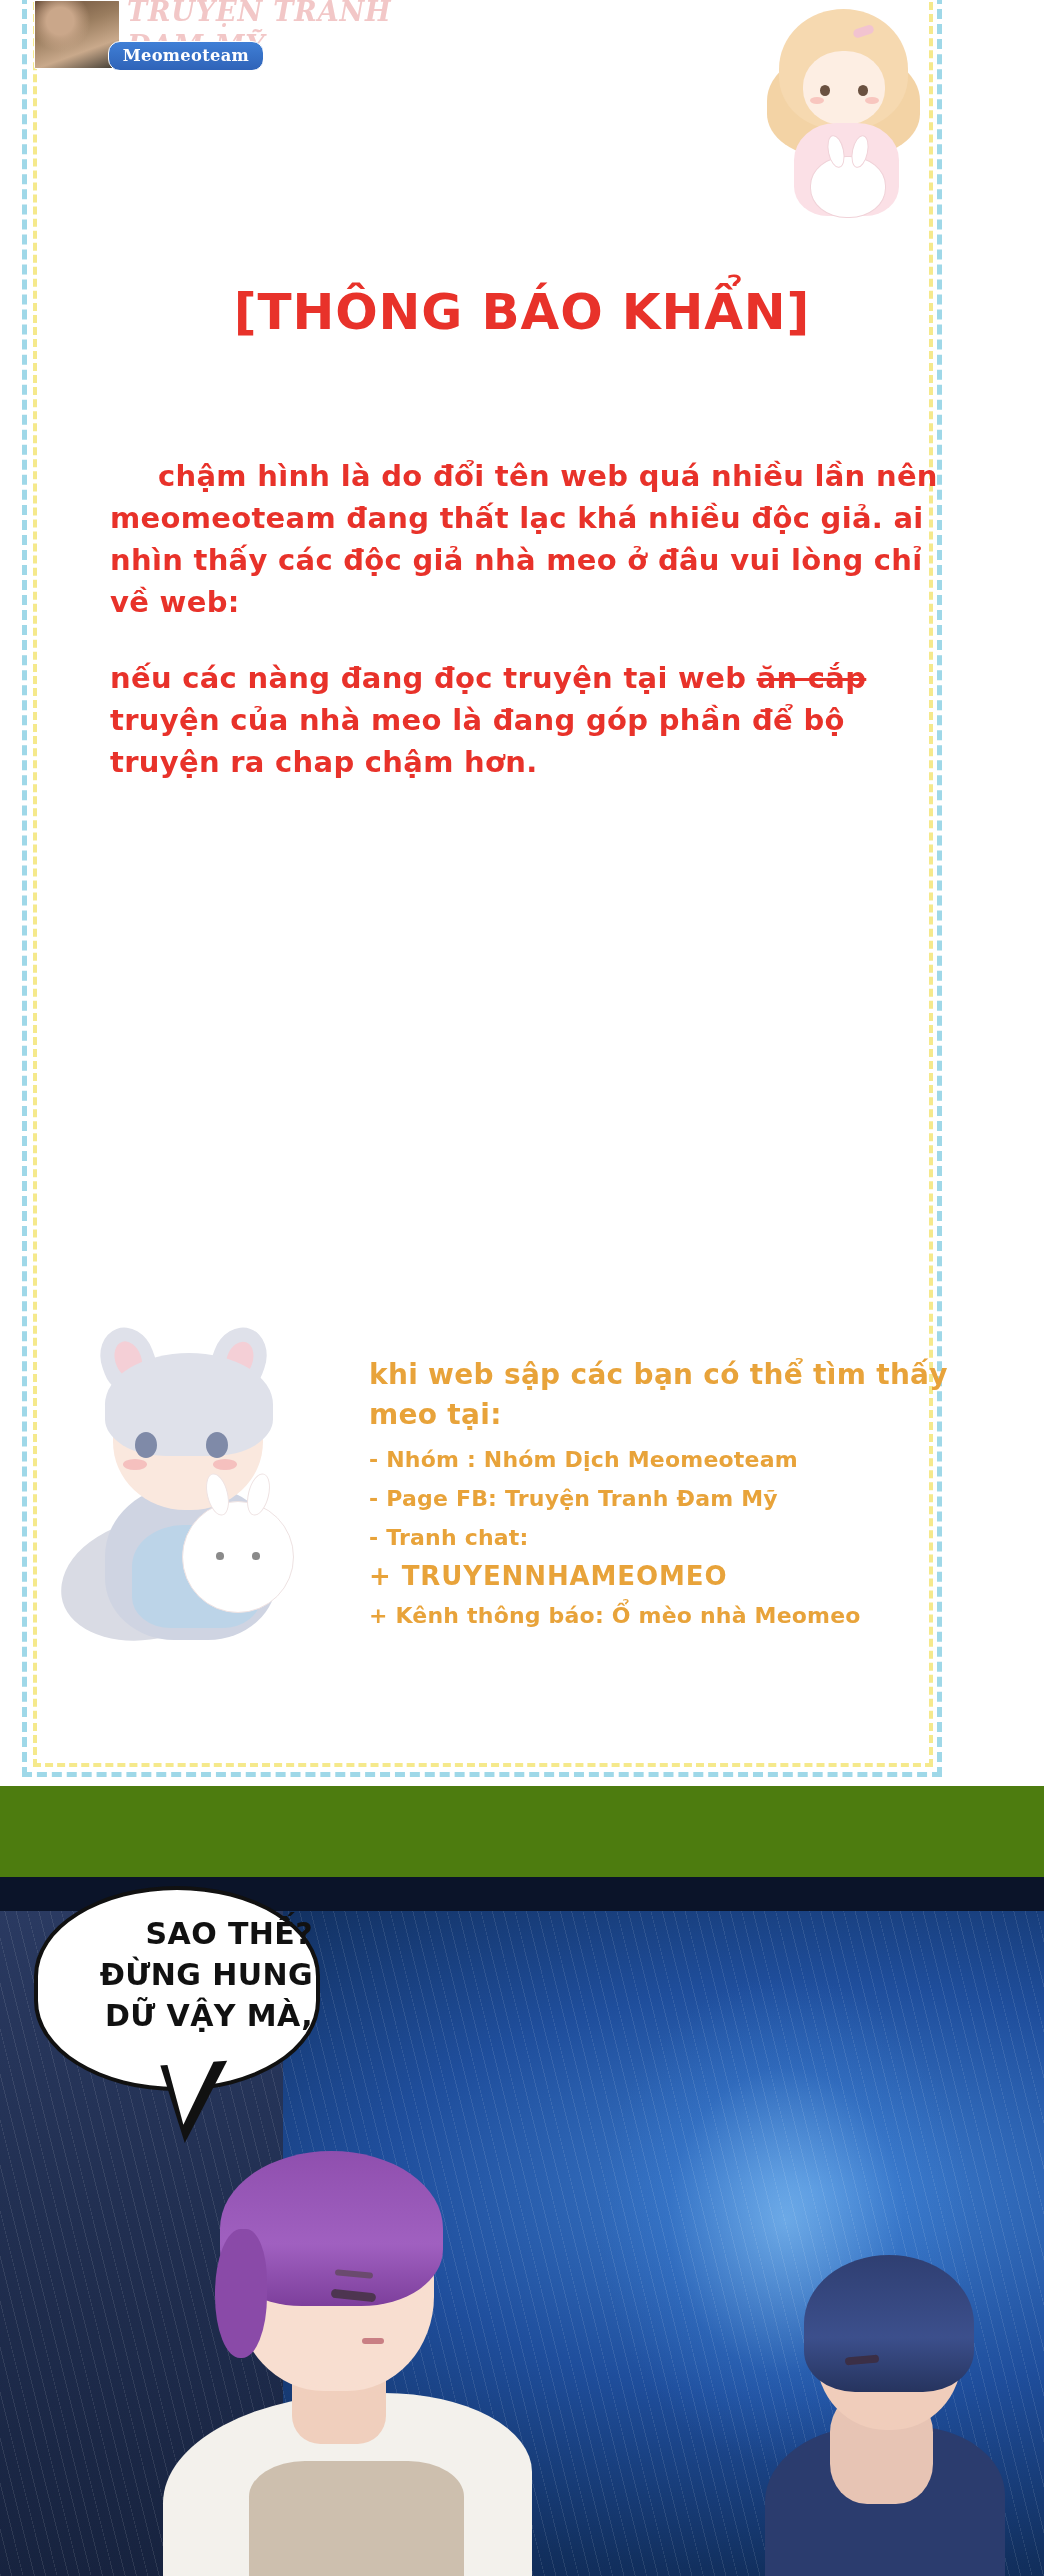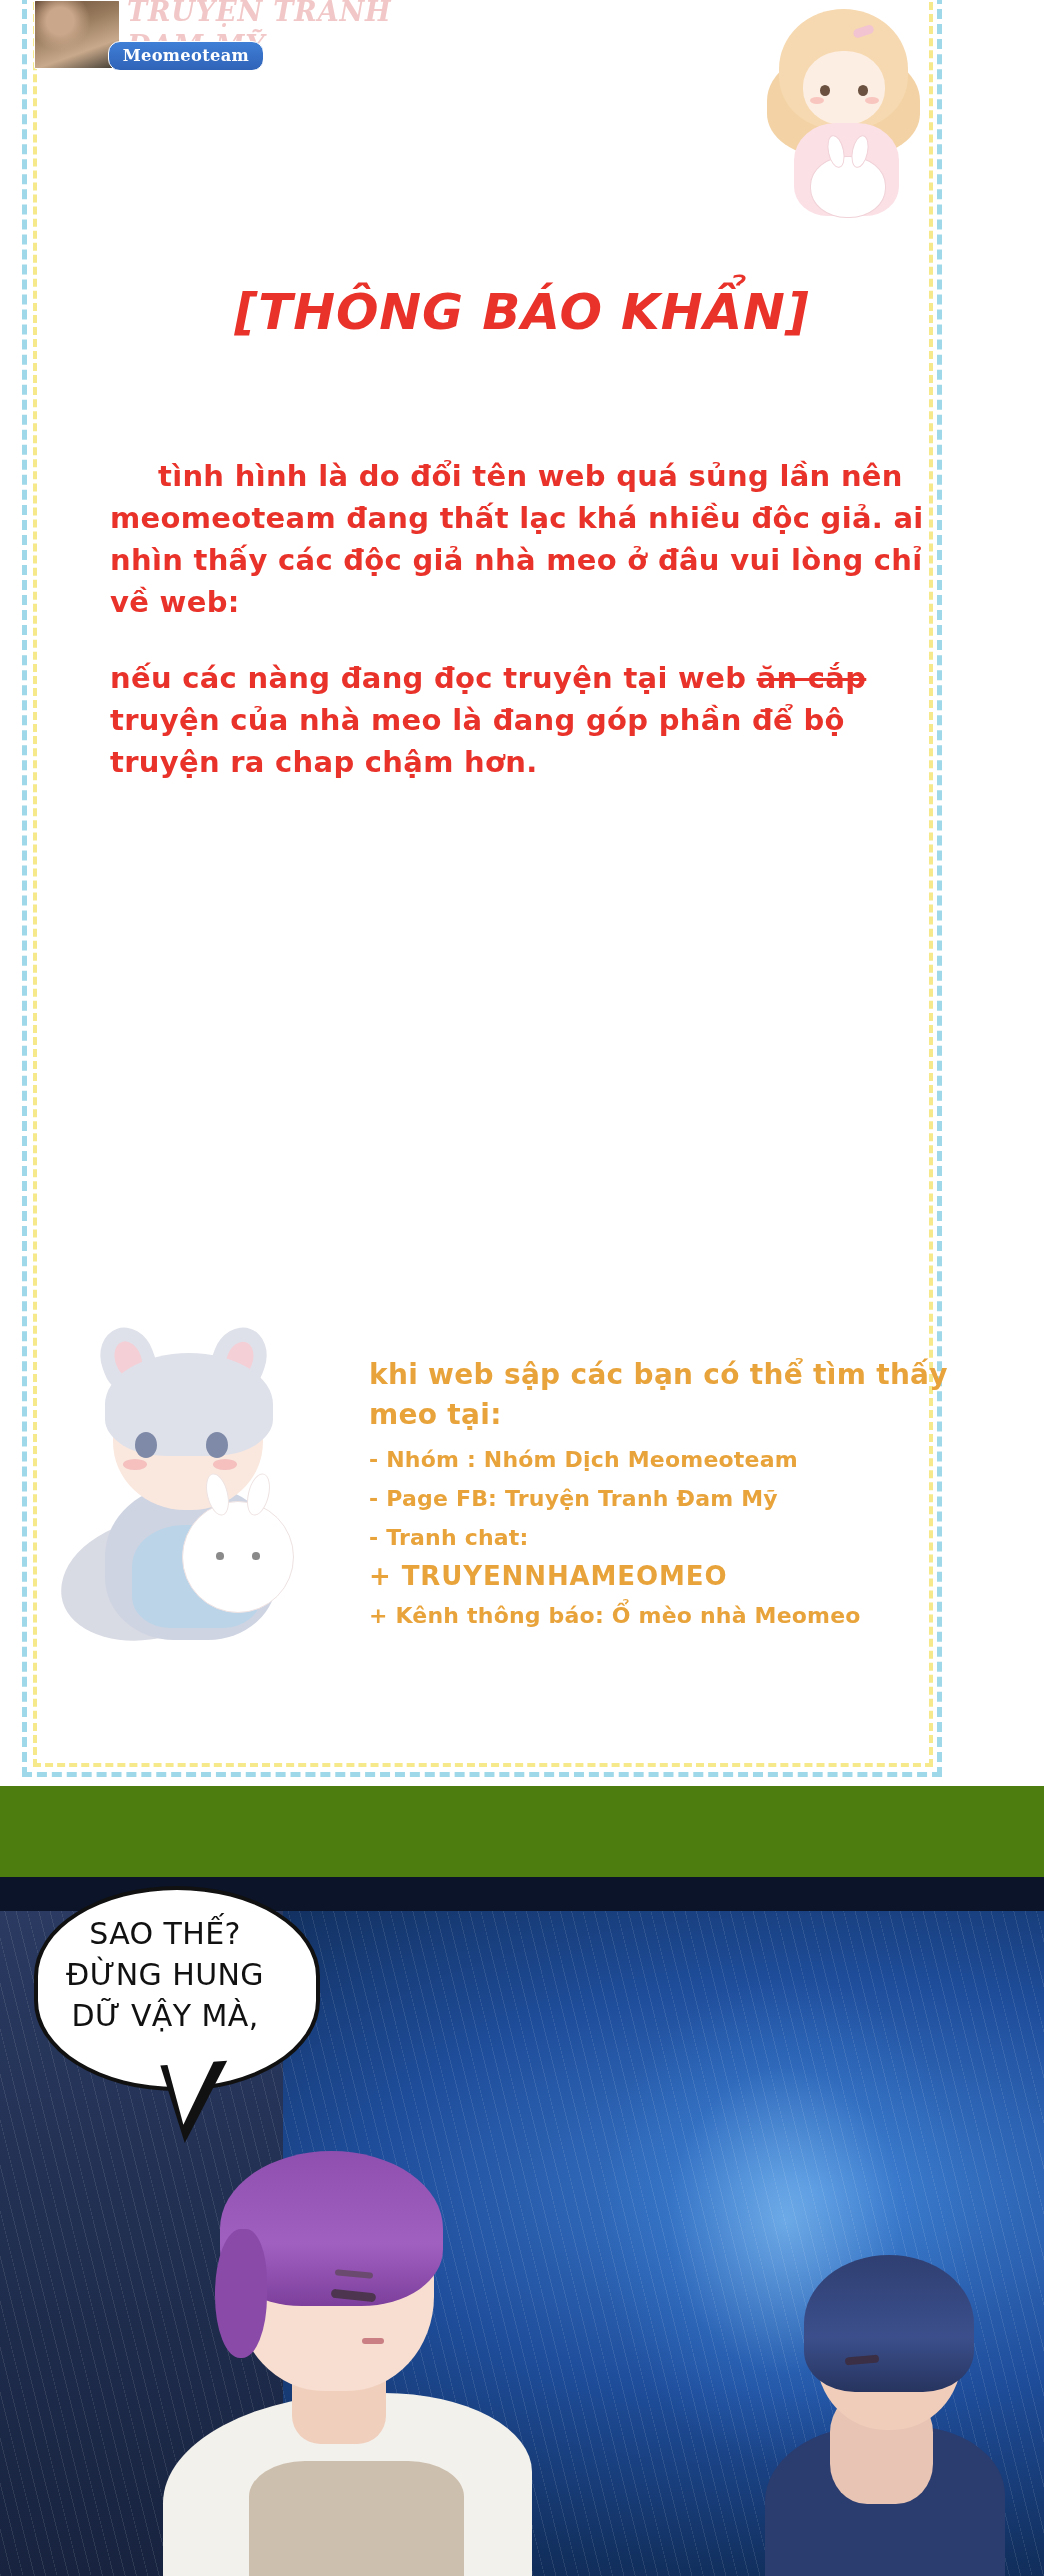--- a/index.html
+++ b/index.html
@@ -210,21 +210,20 @@
     position: absolute;
     left: 0;
     top: 283px;
     width: 1044px;
     text-align: center;
     font-family: "DejaVu Sans", sans-serif;
     font-weight: bold;
     font-size: 50px;
     letter-spacing: 0.9px;
     color: #e8322a;
-    font-style: italic;
   }
 
   
   .notice-body {
     position: absolute;
     left: 110px;
     top: 455px;
     width: 850px;
     color: #e8322a;
     font-weight: bold;
@@ -630,28 +629,28 @@
     width: 0;
     height: 0;
     border-left: 13.7px solid transparent;
     border-right: 38px solid transparent;
     border-top: 67px solid #ffffff;
     z-index: 7;
     transform: rotate(-4deg);
   }
   .bubble-text {
     position: absolute;
-    left: 36px;
+    left: 55px;
     top: 1913px;
     width: 258px;
     z-index: 8;
-    text-align: center;
+    text-align: right;
     color: #111111;
     font-family: "DejaVu Sans", sans-serif;
-    font-weight: normal;
+    font-weight: bold;
     font-size: 30px;
     line-height: 41px;
     letter-spacing: 0.4px;
   }
 </style>
 </head>
 <body>
 
 <div class="page">
 
@@ -681,21 +680,21 @@
       <div class="cg-body"></div>
       <div class="cg-bunny">
         <div class="cg-bunny-ear l"></div>
         <div class="cg-bunny-ear r"></div>
       </div>
     </div>
 
     <div class="notice-title">[THÔNG BÁO KHẨN]</div>
 
     <div class="notice-body">
-      <p class="p-indent">tình hình là do đổi tên web quá sủng lần nên meomeoteam đang thất lạc khá nhiều độc giả. ai nhìn thấy các độc giả nhà meo ở đâu vui lòng chỉ về web:</p>
+      <p class="p-indent">chậm hình là do đổi tên web quá nhiều lần nên meomeoteam đang thất lạc khá nhiều độc giả. ai nhìn thấy các độc giả nhà meo ở đâu vui lòng chỉ về web:</p>
       <div class="gap-med"></div>
       <p>
         <span class="p-indent" style="display:inline-block;"></span><span>nếu các nàng đang đọc truyện tại web</span>
         <span class="steal-word">ăn cắp</span>
         <span>truyện của nhà meo là đang góp phần để bộ truyện ra chap chậm hơn.</span>
       </p>
     </div>
 
     <div class="catboy">
       <div class="cb-tail"></div>

